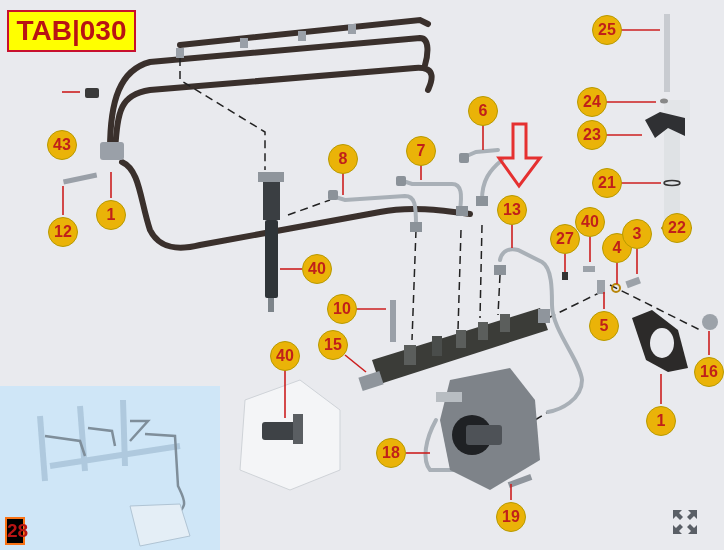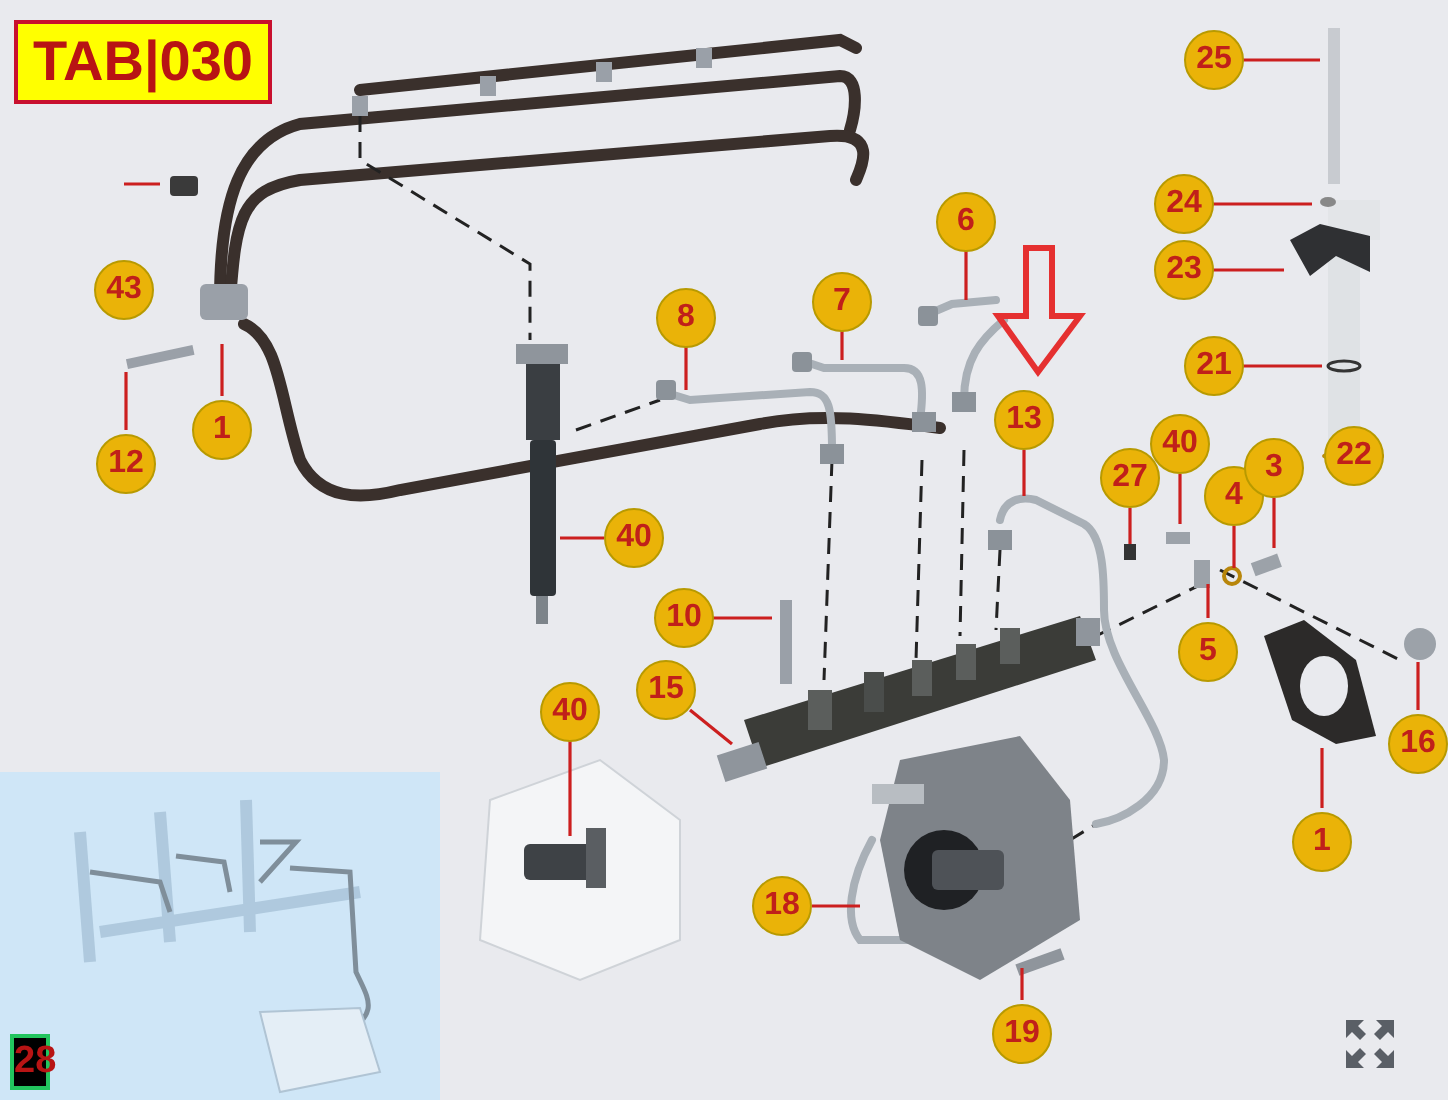--- a/index.html
+++ b/index.html
@@ -1,21 +1,21 @@
 <!DOCTYPE html>
 <html><head>
 <meta charset="utf-8">
 <style>
   html, body { margin:0; padding:0; }
   body { width:724px; height:550px; background:#e9eaee; position:relative; overflow:hidden; font-family:"Liberation Sans", sans-serif; }
   .stage { position:absolute; left:0; top:0; width:724px; height:550px; }
   svg.art { position:absolute; left:0; top:0; }
   .title-box { position:absolute; left:7px; top:10px; width:129px; height:42px; background:#ffff00; border:2px solid #c8102e; box-sizing:border-box; color:#b81414; font-weight:bold; font-size:28px; line-height:38px; text-align:center; letter-spacing:0px; }
   .inset { position:absolute; left:0; top:386px; width:220px; height:164px; background:#cfe6f7; }
-  .inset-label { position:absolute; left:5px; top:517px; width:20px; height:28px; background:#000000; border:2px solid #22c55e; box-sizing:border-box; color:#b81414; font-weight:bold; font-size:19px; line-height:24px; text-align:center; }
+  .inset-label { position:absolute; left:5px; top:517px; width:20px; height:28px; background:#000000; border:2px solid #f97316; box-sizing:border-box; color:#b81414; font-weight:bold; font-size:19px; line-height:24px; text-align:center; }
   .callout { position:absolute; width:30px; height:30px; border-radius:50%; background:#eab308; border:1px solid #b89a00; box-sizing:border-box; color:#c0201a; font-weight:bold; font-size:16px; line-height:28px; text-align:center; }
   .expand { position:absolute; left:672px; top:509px; width:26px; height:26px; cursor:pointer; }
 </style>
 </head>
 <body>
 
 <div class="stage">
 
   <svg class="art" width="724" height="550" viewBox="0 0 724 550">
 

